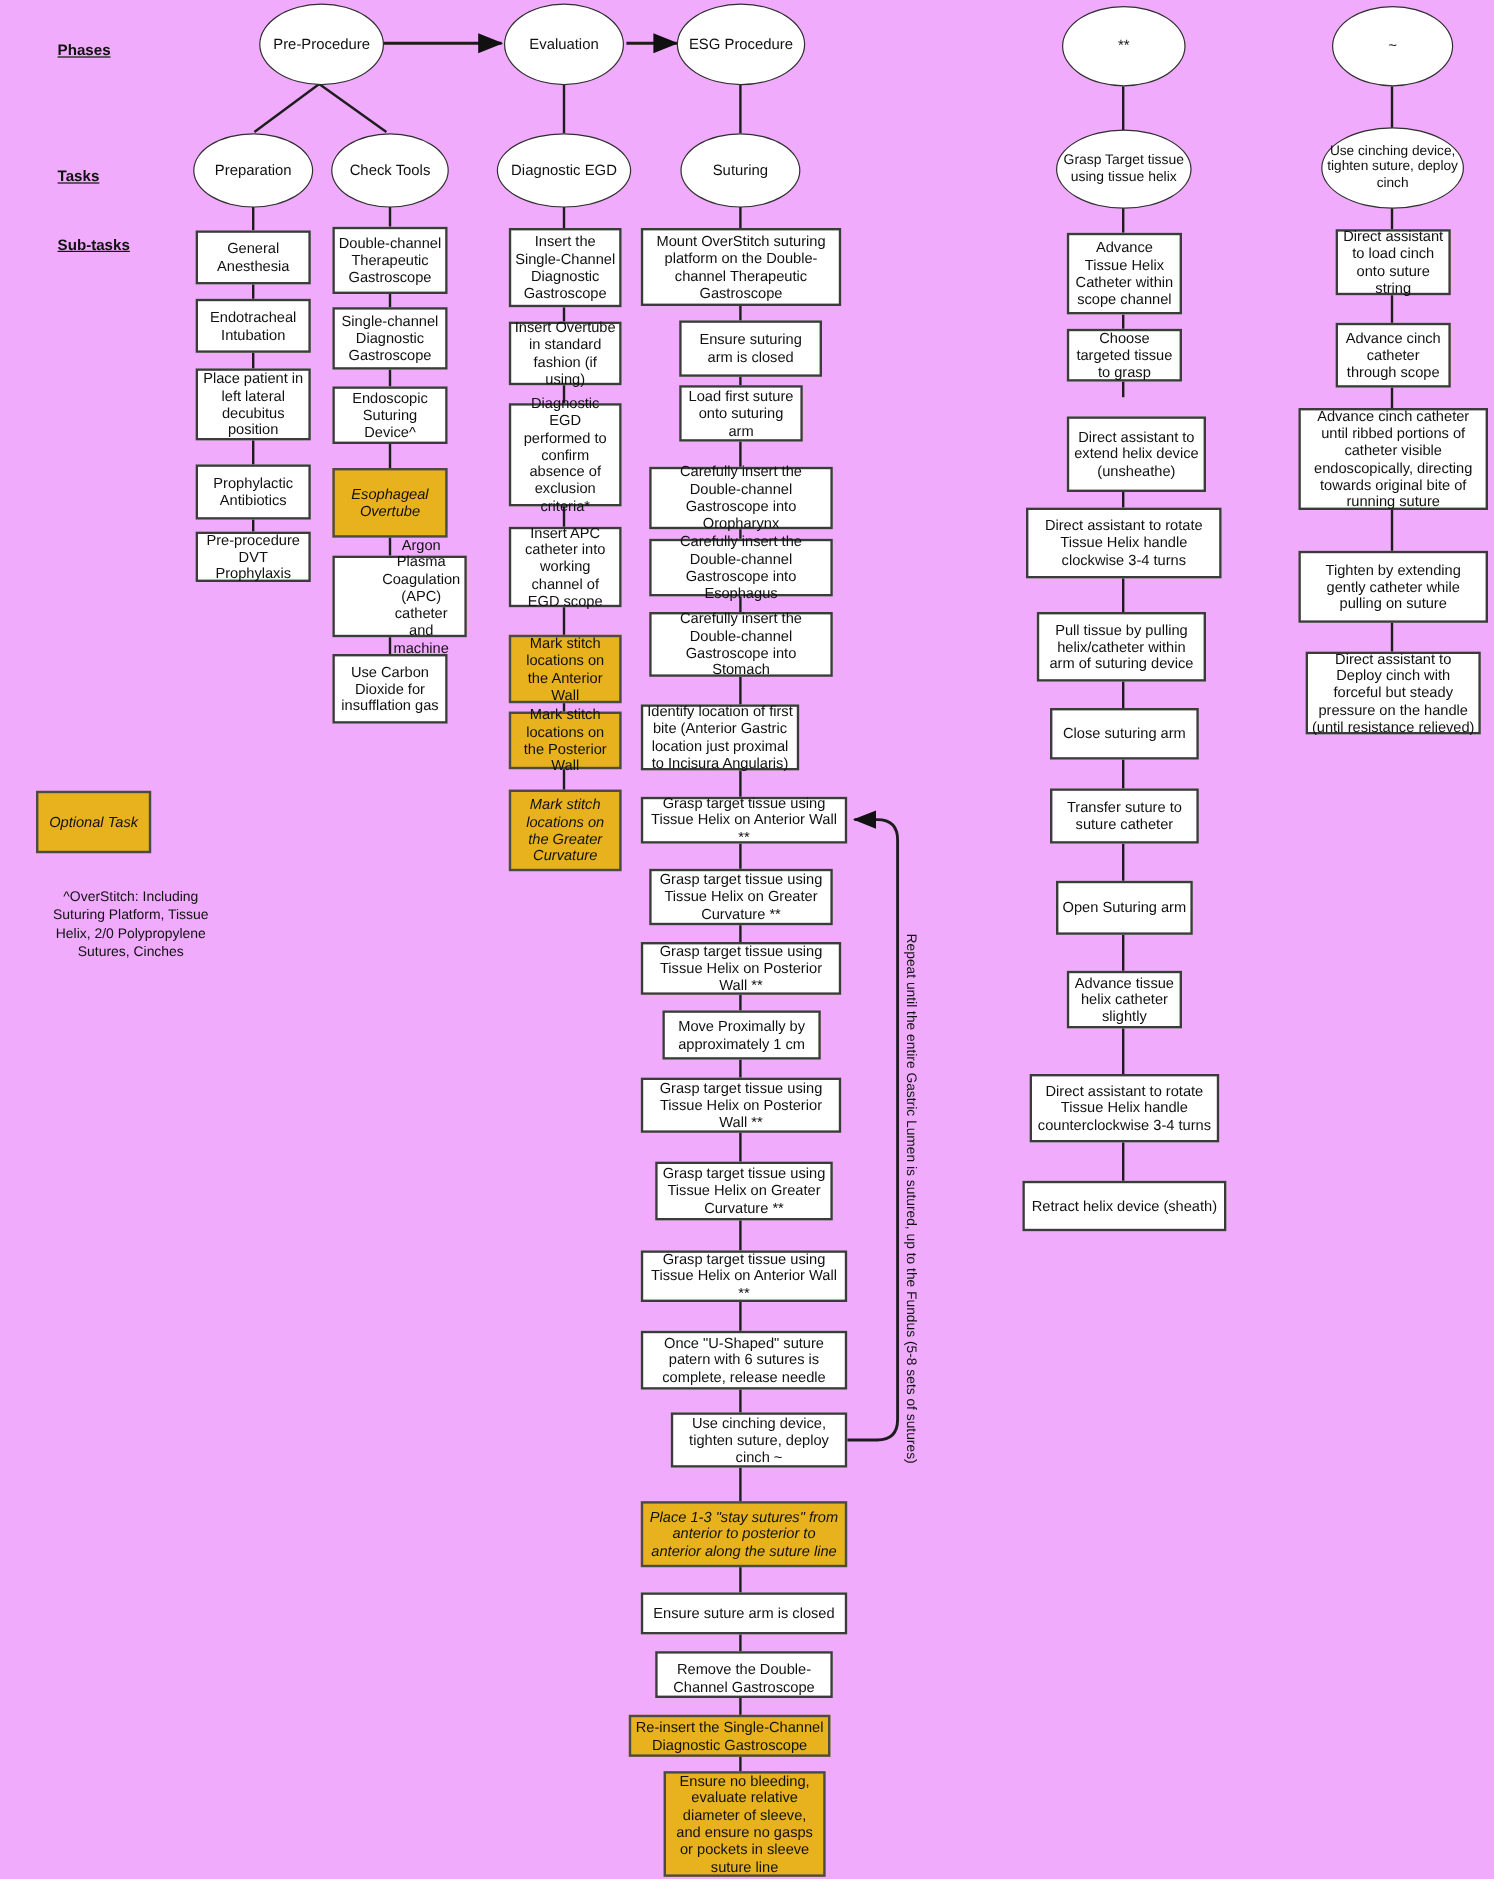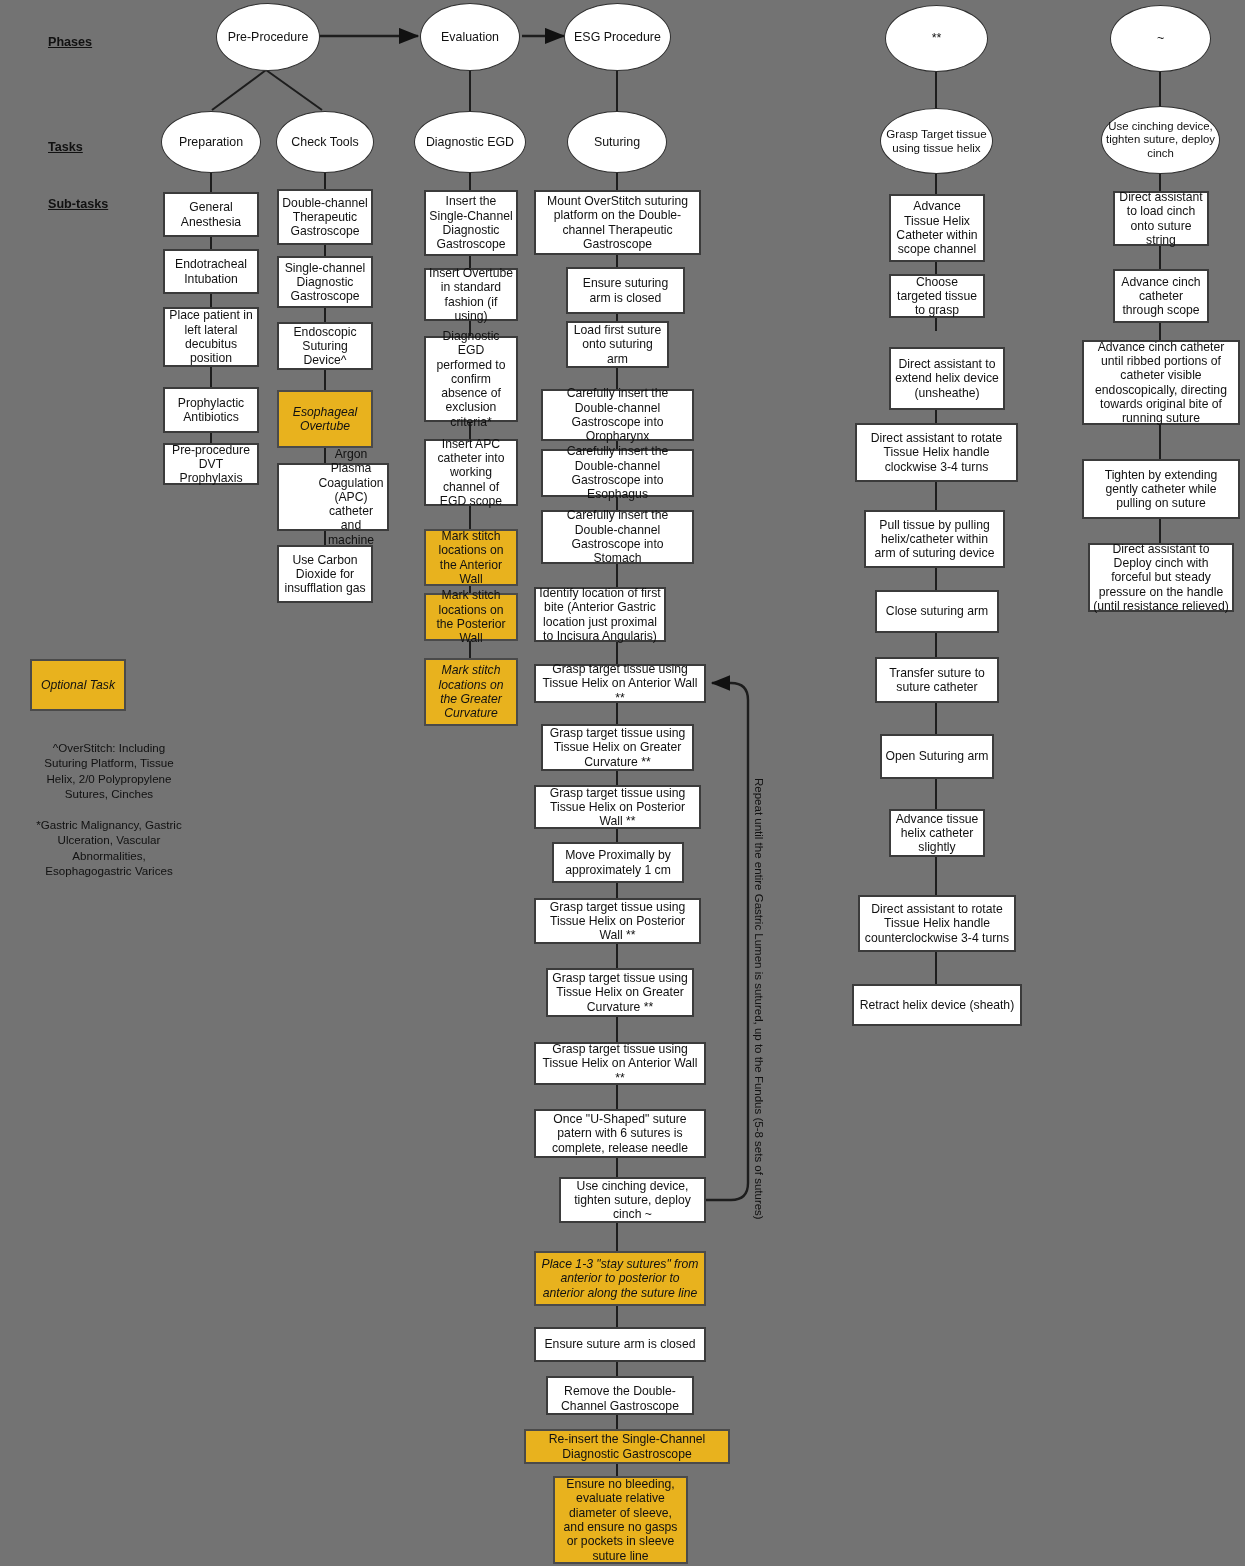--- a/index.html
+++ b/index.html
@@ -6,21 +6,21 @@
   body{
     font-family:"Liberation Sans","DejaVu Sans",sans-serif;
     color:#111111;
     -webkit-font-smoothing:antialiased;
   }
   #canvas{
     position:relative;
     width:1245px;
     height:1566px;
     overflow:hidden;
-    background:#737373;
+    background:#f0abfc;
   }
   svg.edges{
     position:absolute;left:0;top:0;width:1245px;height:1566px;
     pointer-events:none;
   }
   .node{
     position:absolute;
     box-sizing:border-box;
     display:flex;
     align-items:center;
@@ -311,21 +311,21 @@
     </div>
   <div class="node box yellow italic" style="left:534px;top:1251px;width:172px;height:55px;">
     <span>Place 1-3 "stay sutures" from anterior to posterior to anterior along the suture line</span>
     </div>
   <div class="node box" style="left:534px;top:1327px;width:172px;height:35px;">
     <span>Ensure suture arm is closed</span>
     </div>
   <div class="node box" style="left:546px;top:1376px;width:148px;height:39px;align-items:flex-end;">
     <span>Remove the Double-Channel Gastroscope</span>
     </div>
-  <div class="node box yellow" style="left:524px;top:1429px;width:206px;height:35px;">
+  <div class="node box yellow" style="left:524px;top:1429px;width:168px;height:35px;">
     <span>Re-insert the Single-Channel Diagnostic Gastroscope</span>
     </div>
   <div class="node box yellow" style="left:553px;top:1476px;width:135px;height:88px;">
     <span>Ensure no bleeding, evaluate relative diameter of sleeve, and ensure no gasps or pockets in sleeve suture line</span>
     </div>
 
   <div class="looplabel" style="left:765px;top:778px;">Repeat until the entire Gastric Lumen is sutured, up to the Fundus (5-8 sets of sutures)</div>
 
   <div class="node box" style="left:889px;top:194px;width:96px;height:68px;">
     <span>Advance Tissue Helix Catheter within scope channel</span>
@@ -374,15 +374,14 @@
     <span>Tighten by extending gently catheter while pulling on suture</span>
     </div>
   <div class="node box" style="left:1088px;top:543px;width:146px;height:69px;">
     <span>Direct assistant to Deploy cinch with forceful but steady pressure on the handle (until resistance relieved)</span>
     </div>
 
   <div class="node box yellow italic" style="left:30px;top:659px;width:96px;height:52px;">
     <span>Optional Task</span>
     </div>
   <div class="legendnote" style="left:30px;top:740px;width:158px;">^OverStitch: Including Suturing Platform, Tissue Helix, 2/0 Polypropylene Sutures, Cinches</div>
-  <div class="legendnote" style="left:30px;top:817px;width:158px;">*Gastric Malignancy, Gastric Ulceration, Vascular Abnormalities, Esophagogastric Varices</div>
 
 </div>
 
 </body></html>

